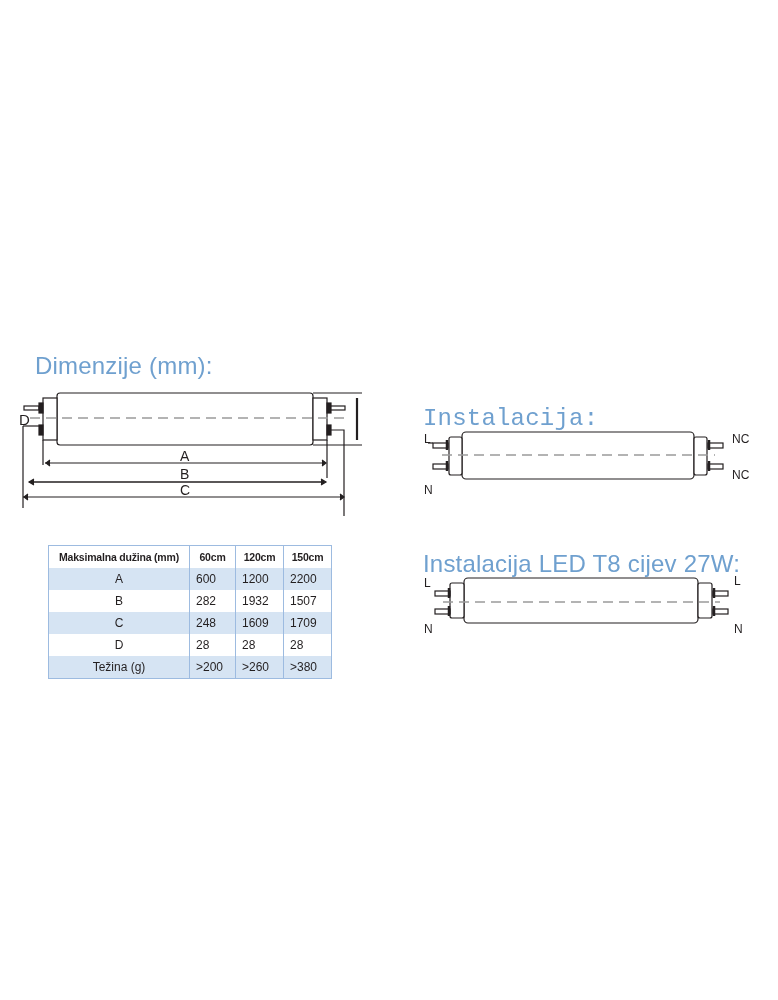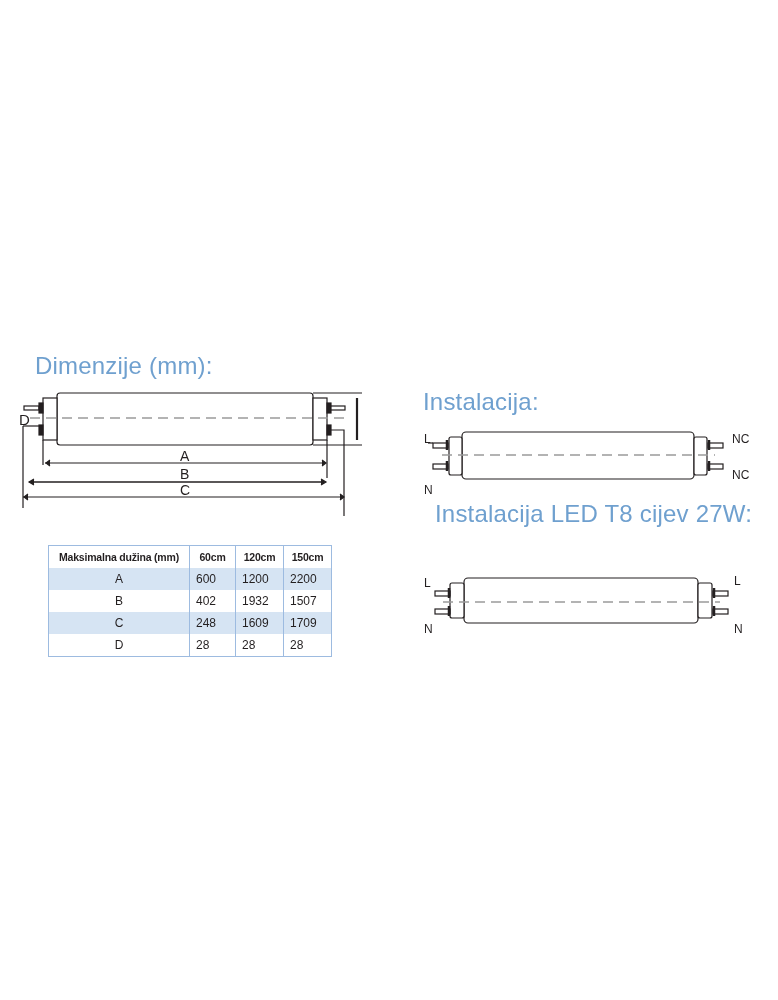--- a/index.html
+++ b/index.html
@@ -1,22 +1,22 @@
 <!DOCTYPE html>
 <html><head>
 <meta charset="utf-8">
 <style>
   html, body { margin:0; padding:0; background:#ffffff; }
   body { width:778px; height:1000px; position:relative; overflow:hidden;
          font-family:"Liberation Sans", sans-serif; color:#231f20; }
   .heading { position:absolute; color:#6fa0cf; font-family:"Liberation Sans", sans-serif;
              font-weight:normal; font-size:24px; letter-spacing:0.2px; white-space:nowrap; }
   #h-dim { left:35px; top:352px; }
-  #h-inst { left:423px; top:388px; }
-  #h-led { left:423px; top:500px;margin-left:12px; }
+  #h-inst { left:423px; top:405px;font-family:Liberation Mono, monospace; }
+  #h-led { left:423px; top:550px; }
   svg { position:absolute; overflow:visible; }
   svg text { font-family:"Liberation Sans", sans-serif; fill:#231f20; }
   .spec-table { position:absolute; left:48px; top:545px; border-collapse:collapse;
                 border:1.5px solid #9dbbe0; font-family:Liberation Sans, sans-serif; font-size:12px; }
   .spec-table th { font-weight:bold; font-size:10.5px; height:22px; padding:0 6px; background:#ffffff;
                    border-left:1.5px solid #9dbbe0; letter-spacing:-0.2px; }
   .spec-table th:first-child { border-left:none; width:128px; }
   .spec-table td { height:22px; padding:0 6px; border-left:1.5px solid #9dbbe0; text-align:left; }
   .spec-table td:first-child { border-left:none; text-align:center; }
   .spec-table tr.alt td { background:#d6e4f3; }
@@ -83,35 +83,41 @@
   </thead>
   <tbody>
     <tr class="alt">
       <td>A</td>
       <td>600</td>
       <td>1200</td>
       <td>2200</td>
     </tr>
     <tr>
       <td>B</td>
-      <td>402</td>
+      <td>282</td>
       <td>1932</td>
       <td>1507</td>
     </tr>
     <tr class="alt">
       <td>C</td>
       <td>248</td>
       <td>1609</td>
       <td>1709</td>
     </tr>
     <tr>
       <td>D</td>
       <td>28</td>
       <td>28</td>
       <td>28</td>
+    </tr>
+    <tr class="alt">
+      <td>Težina (g)</td>
+      <td>&gt;200</td>
+      <td>&gt;260</td>
+      <td>&gt;380</td>
     </tr>
   </tbody>
 </table>
 
 <div class="heading" id="h-inst">Instalacija:</div>
 
 <svg style="left:410px;top:425px;" width="368" height="75" viewBox="410 425 368 75">
   <g stroke="#231f20" fill="none" stroke-width="1.2">
     <rect x="462" y="432" width="232" height="47" rx="4" fill="#fff"></rect>
     <rect x="449" y="437" width="13" height="38" rx="2" fill="#fff"></rect>

